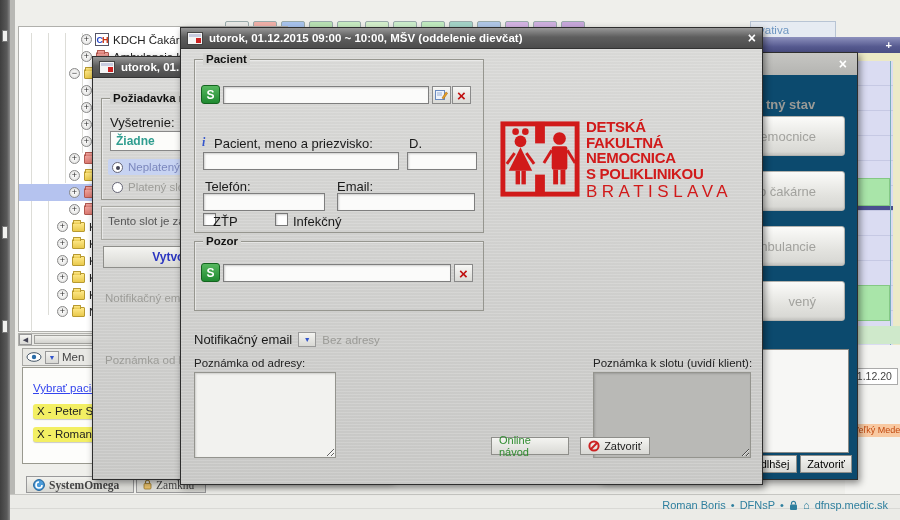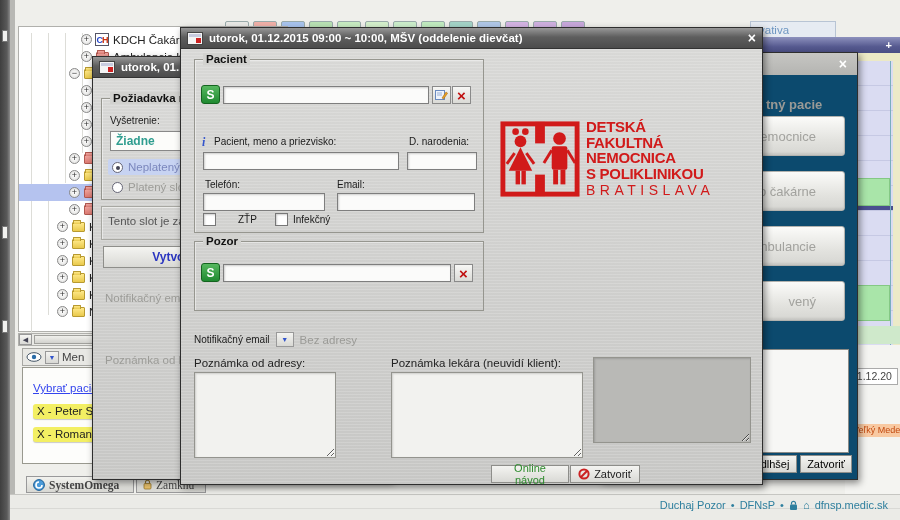--- a/index.html
+++ b/index.html
@@ -78,29 +78,29 @@
   .cal-ico::before { content:""; position:absolute; left:1px; top:1px; right:1px; height:3px; background:#c8ccdf; }
   .cal-ico::after  { content:""; position:absolute; right:1px; bottom:1px; width:5px; height:5px; background:#cc2222; }
 
   .group { position:absolute; border:1px solid #96968f; box-shadow:inset 1px 1px 0 rgba(255,255,255,.45); }
   .legend { position:absolute; top:-7px; left:8px; padding:0 3px; background:#d2d2cf; font-size:11.5px; font-weight:bold; color:#111; }
 
   .tin { background:#fbfbfa; border:1px solid #7e7e7e; box-shadow:inset 1px 1px 2px rgba(0,0,0,.18); height:18px; font:11px "Liberation Sans",sans-serif; padding:0 3px; }
   .sbtn { background:linear-gradient(#f7f7f5,#dadad6); border:1px solid #8a8a8a; display:inline-flex; align-items:center; justify-content:center; }
   .s-ic { width:19px; height:19px; border-radius:3px; background:linear-gradient(#56b85f,#1f8a31); border:1px solid #14641f; color:#fff; font-weight:bold; font-size:12px; display:flex; align-items:center; justify-content:center; }
   .red-x { color:#c01010; font-weight:bold; font-size:15px; line-height:15px; }
-  .flabel { font-size:10px; color:#1a1a1a; }
+  .flabel { font-size:13px; color:#1a1a1a; }
   .cb { width:13px; height:13px; background:#fff; border:1px solid #777; box-shadow:inset 1px 1px 2px rgba(0,0,0,.2); }
   .info-i { color:#3355cc; font-family:"Liberation Serif",serif; font-style:italic; font-weight:bold; font-size:12px; }
 
   
   .logo { display:flex; align-items:flex-start; }
   .logo-text { margin-left:5px; color:#d11a1a; }
   .logo-text .ln { font-size:15px; font-weight:bold; line-height:15.5px; letter-spacing:-0.3px; white-space:nowrap; }
-  .logo-text .city { font-size:14px; letter-spacing:4.5px; margin-top:1px; white-space:nowrap; }
+  .logo-text .city { font-size:17px; letter-spacing:4.5px; margin-top:1px; white-space:nowrap; }
   .warning { color:#cc1414; font-size:12px; line-height:14.5px; }
 
   .note-label { font-size:11.5px; color:#222; margin-bottom:3px; white-space:nowrap; }
   .ta { background:#f2f2ef; border:1px solid #94948e; box-shadow:inset 1px 1px 2px rgba(0,0,0,.15); }
   .ta.disabled { background:#b9b9b6; }
 
   .fbtn { height:18px; background:linear-gradient(#f4f4f1,#d9d9d5); border:1px solid #8e8e8a; display:inline-flex; align-items:center; justify-content:center; gap:4px; font-size:11px; padding:0 7px; }
   .no-deco { text-decoration:none; }
 
   
@@ -258,21 +258,21 @@
   <div class="a task-tab" style="left:136px;width:70px;font-weight:normal;">
     <svg width="9" height="11">
         <rect x="1" y="4.5" width="7" height="5.5" rx="1" fill="#e8c06a" stroke="#97762a" stroke-width="0.8"></rect>
         <path d="M2.5,4.5 v-1.2 a2,2 0 0 1 4,0 v1.2" fill="none" stroke="#97762a" stroke-width="1.1"></path>
       </svg>
     <span>Zamknú</span>
   </div>
   <div class="a bottom-strip"></div>
   <div class="a bottom-strip2"></div>
   <div class="a statusbar">
-    <span>Duchaj Pozor</span>
+    <span>Roman Boris</span>
     <span>•</span>
     <span>DFNsP</span>
     <span>•</span>
     <svg width="9" height="11">
         <rect x="1" y="4.5" width="7" height="5.5" rx="1" fill="#2e7f9e"></rect>
         <path d="M2.5,4.5 v-1.2 a2,2 0 0 1 4,0 v1.2" fill="none" stroke="#2e7f9e" stroke-width="1.2"></path>
       </svg>
     <span>⌂</span>
     <span>dfnsp.medic.sk</span>
   </div>
@@ -293,21 +293,21 @@
   </div>
   <div class="a green-strip"></div>
   <div class="a cal-bottom"></div>
   <div class="a date-cell">01.12.20</div>
   <div class="a orange-note">), Veľký Mede</div>
 
   <div class="a dlg" style="left:600px;top:52px;width:258px;height:428px;z-index:2;">
     <div style="position:absolute;left:0;top:0;right:0;height:22px;background:linear-gradient(#c6c6c3,#b4b4b1);">
       <span class="x-btn" style="position:absolute;right:10px;top:4px;">×</span>
     </div>
-    <div style="position:absolute;left:165px;top:44px;font-size:13px;font-weight:bold;color:#9a9a96;">tný pacie</div>
+    <div style="position:absolute;left:165px;top:44px;font-size:13px;font-weight:bold;color:#9a9a96;">tný stav</div>
     <div class="d2-btn" style="top:63px;">
         <span>nemocnice</span>
       </div>
     <div class="d2-btn" style="top:118px;">
         <span>o čakárne</span>
       </div>
     <div class="d2-btn" style="top:173px;">
         <span>ambulancie</span>
       </div>
     <div class="d2-btn" style="top:228px;">
@@ -380,21 +380,21 @@
         <span class="info-i" style="position:absolute;left:7px;top:75px;">i</span>
         <span class="flabel" style="position:absolute;left:19px;top:76px;">Pacient, meno a priezvisko:</span>
         <span class="flabel" style="position:absolute;left:214px;top:76px;">D. narodenia:</span>
         <input class="tin" style="position: absolute; left: 8px; top: 92px; width: 196px;">
         <input class="tin" style="position: absolute; left: 212px; top: 92px; width: 70px;">
         <span class="flabel" style="position:absolute;left:10px;top:119px;">Telefón:</span>
         <span class="flabel" style="position:absolute;left:142px;top:119px;">Email:</span>
         <input class="tin" style="position: absolute; left: 8px; top: 133px; width: 122px;">
         <input class="tin" style="position: absolute; left: 142px; top: 133px; width: 138px;">
         <span class="cb" style="position:absolute;left:8px;top:153px;"></span>
-        <span class="flabel" style="position:absolute;left:43px;top:154px;">ZŤP</span>
+        <span class="flabel" style="position:absolute;left:18px;top:154px;">ZŤP</span>
         <span class="cb" style="position:absolute;left:80px;top:153px;"></span>
         <span class="flabel" style="position:absolute;left:98px;top:154px;">Infekčný</span>
       </div>
 
       <div class="group" style="left:13px;top:192px;width:290px;height:70px;">
         <span class="legend">Pozor</span>
         <div class="s-ic" style="position:absolute;left:6px;top:21px;">S</div>
         <input class="tin" style="position: absolute; left: 28px; top: 22px; width: 228px;">
         <span class="sbtn" style="position:absolute;left:259px;top:22px;width:19px;height:18px;">
           <span class="red-x">×</span>
@@ -436,29 +436,26 @@
           <div class="ln">S POLIKLINIKOU</div>
           <div class="city">BRATISLAVA</div>
         </div>
       </div>
 
 
       <div style="position:absolute;left:13px;top:308px;">
         <div class="note-label">Poznámka od adresy:</div>
         <textarea class="ta" style="width: 142px; height: 86px;"></textarea>
       </div>
-      <div style="position:absolute;left:210px;top:308px;">
-        <div class="note-label">Poznámka lekára (neuvidí klient):</div>
-        <textarea class="ta" style="width: 192px; height: 86px;"></textarea>
-      </div>
       <div style="position:absolute;left:412px;top:308px;">
+        <div class="note-label">Poznámka k slotu (uvidí klient):</div>
         <textarea class="ta disabled" style="width: 158px; height: 86px;" disabled=""></textarea>
       </div>
 
-      <div style="position:absolute;left:310px;top:416px;display:flex;gap:1px;text-align:center;">
+      <div style="position:absolute;left:310px;top:388px;display:flex;gap:11px;">
         <span class="fbtn" style="width:78px;color:#2e8b2e;">
           <span>Online návod</span>
         </span>
         <span class="fbtn" style="width:70px;color:#222;">
           <svg width="12" height="12">
               <circle cx="6" cy="6" r="4.6" fill="none" stroke="#cc2222" stroke-width="2"></circle>
               <line x1="2.8" y1="9.2" x2="9.2" y2="2.8" stroke="#cc2222" stroke-width="2"></line>
             </svg>
           <span>Zatvoriť</span>
         </span>

